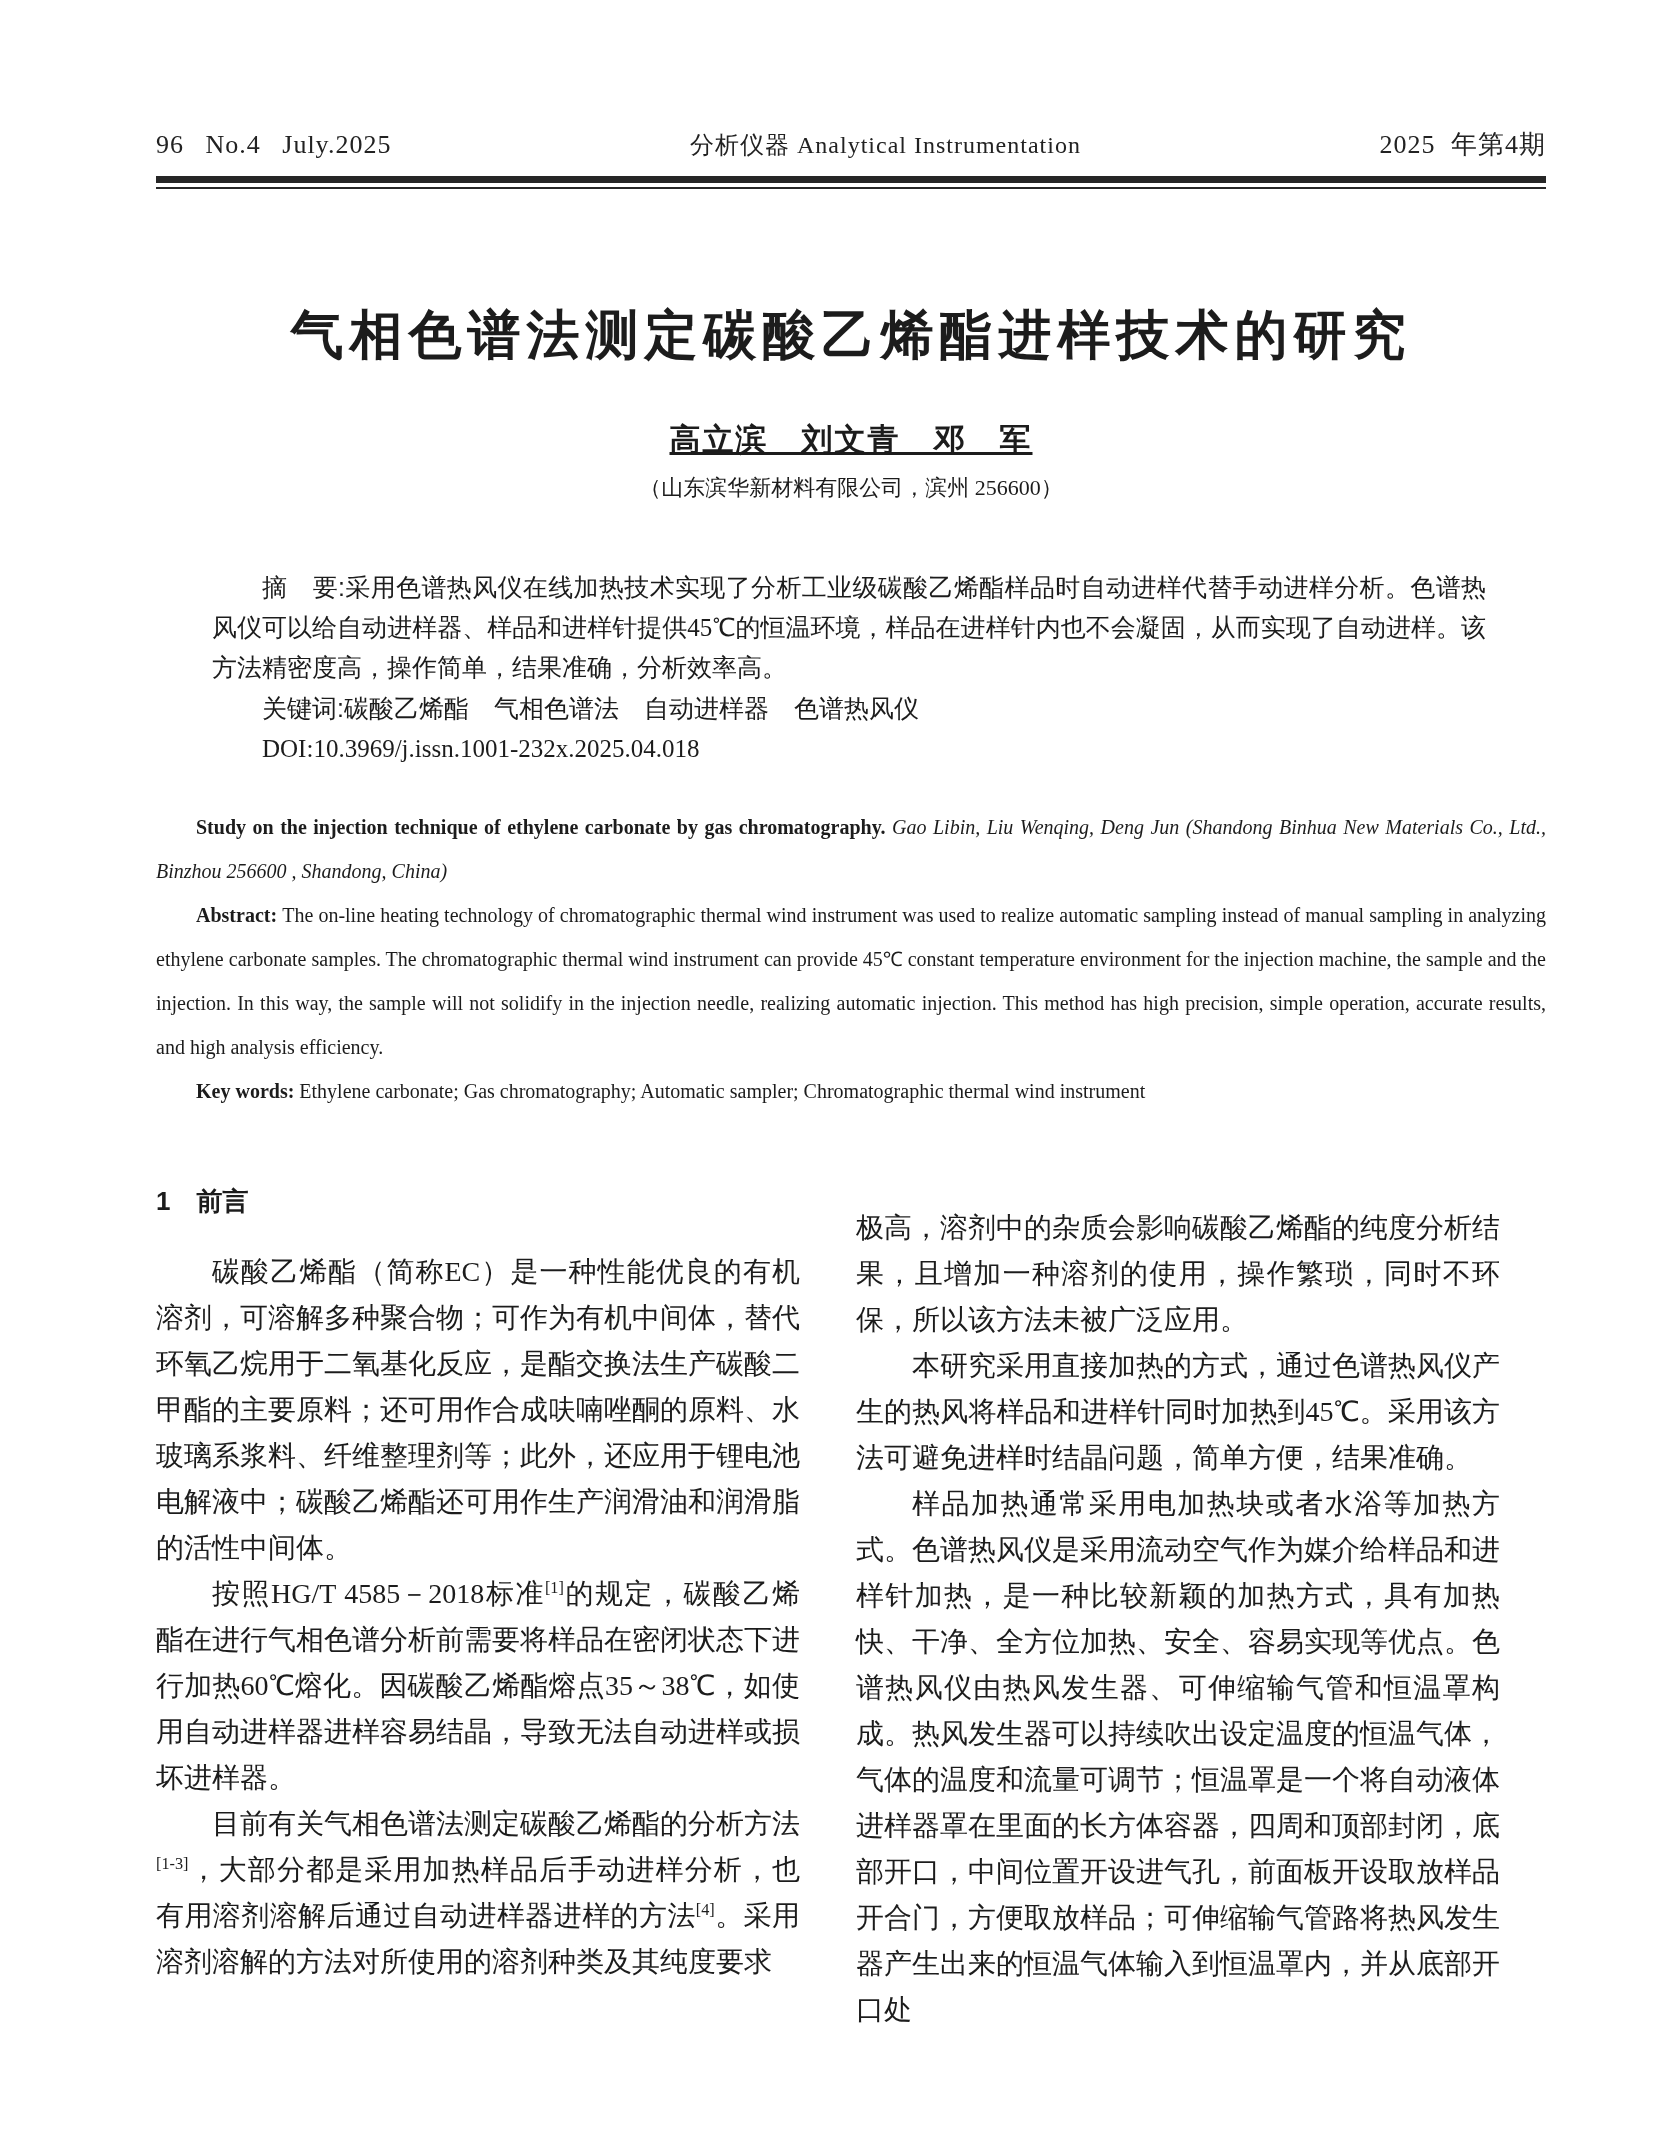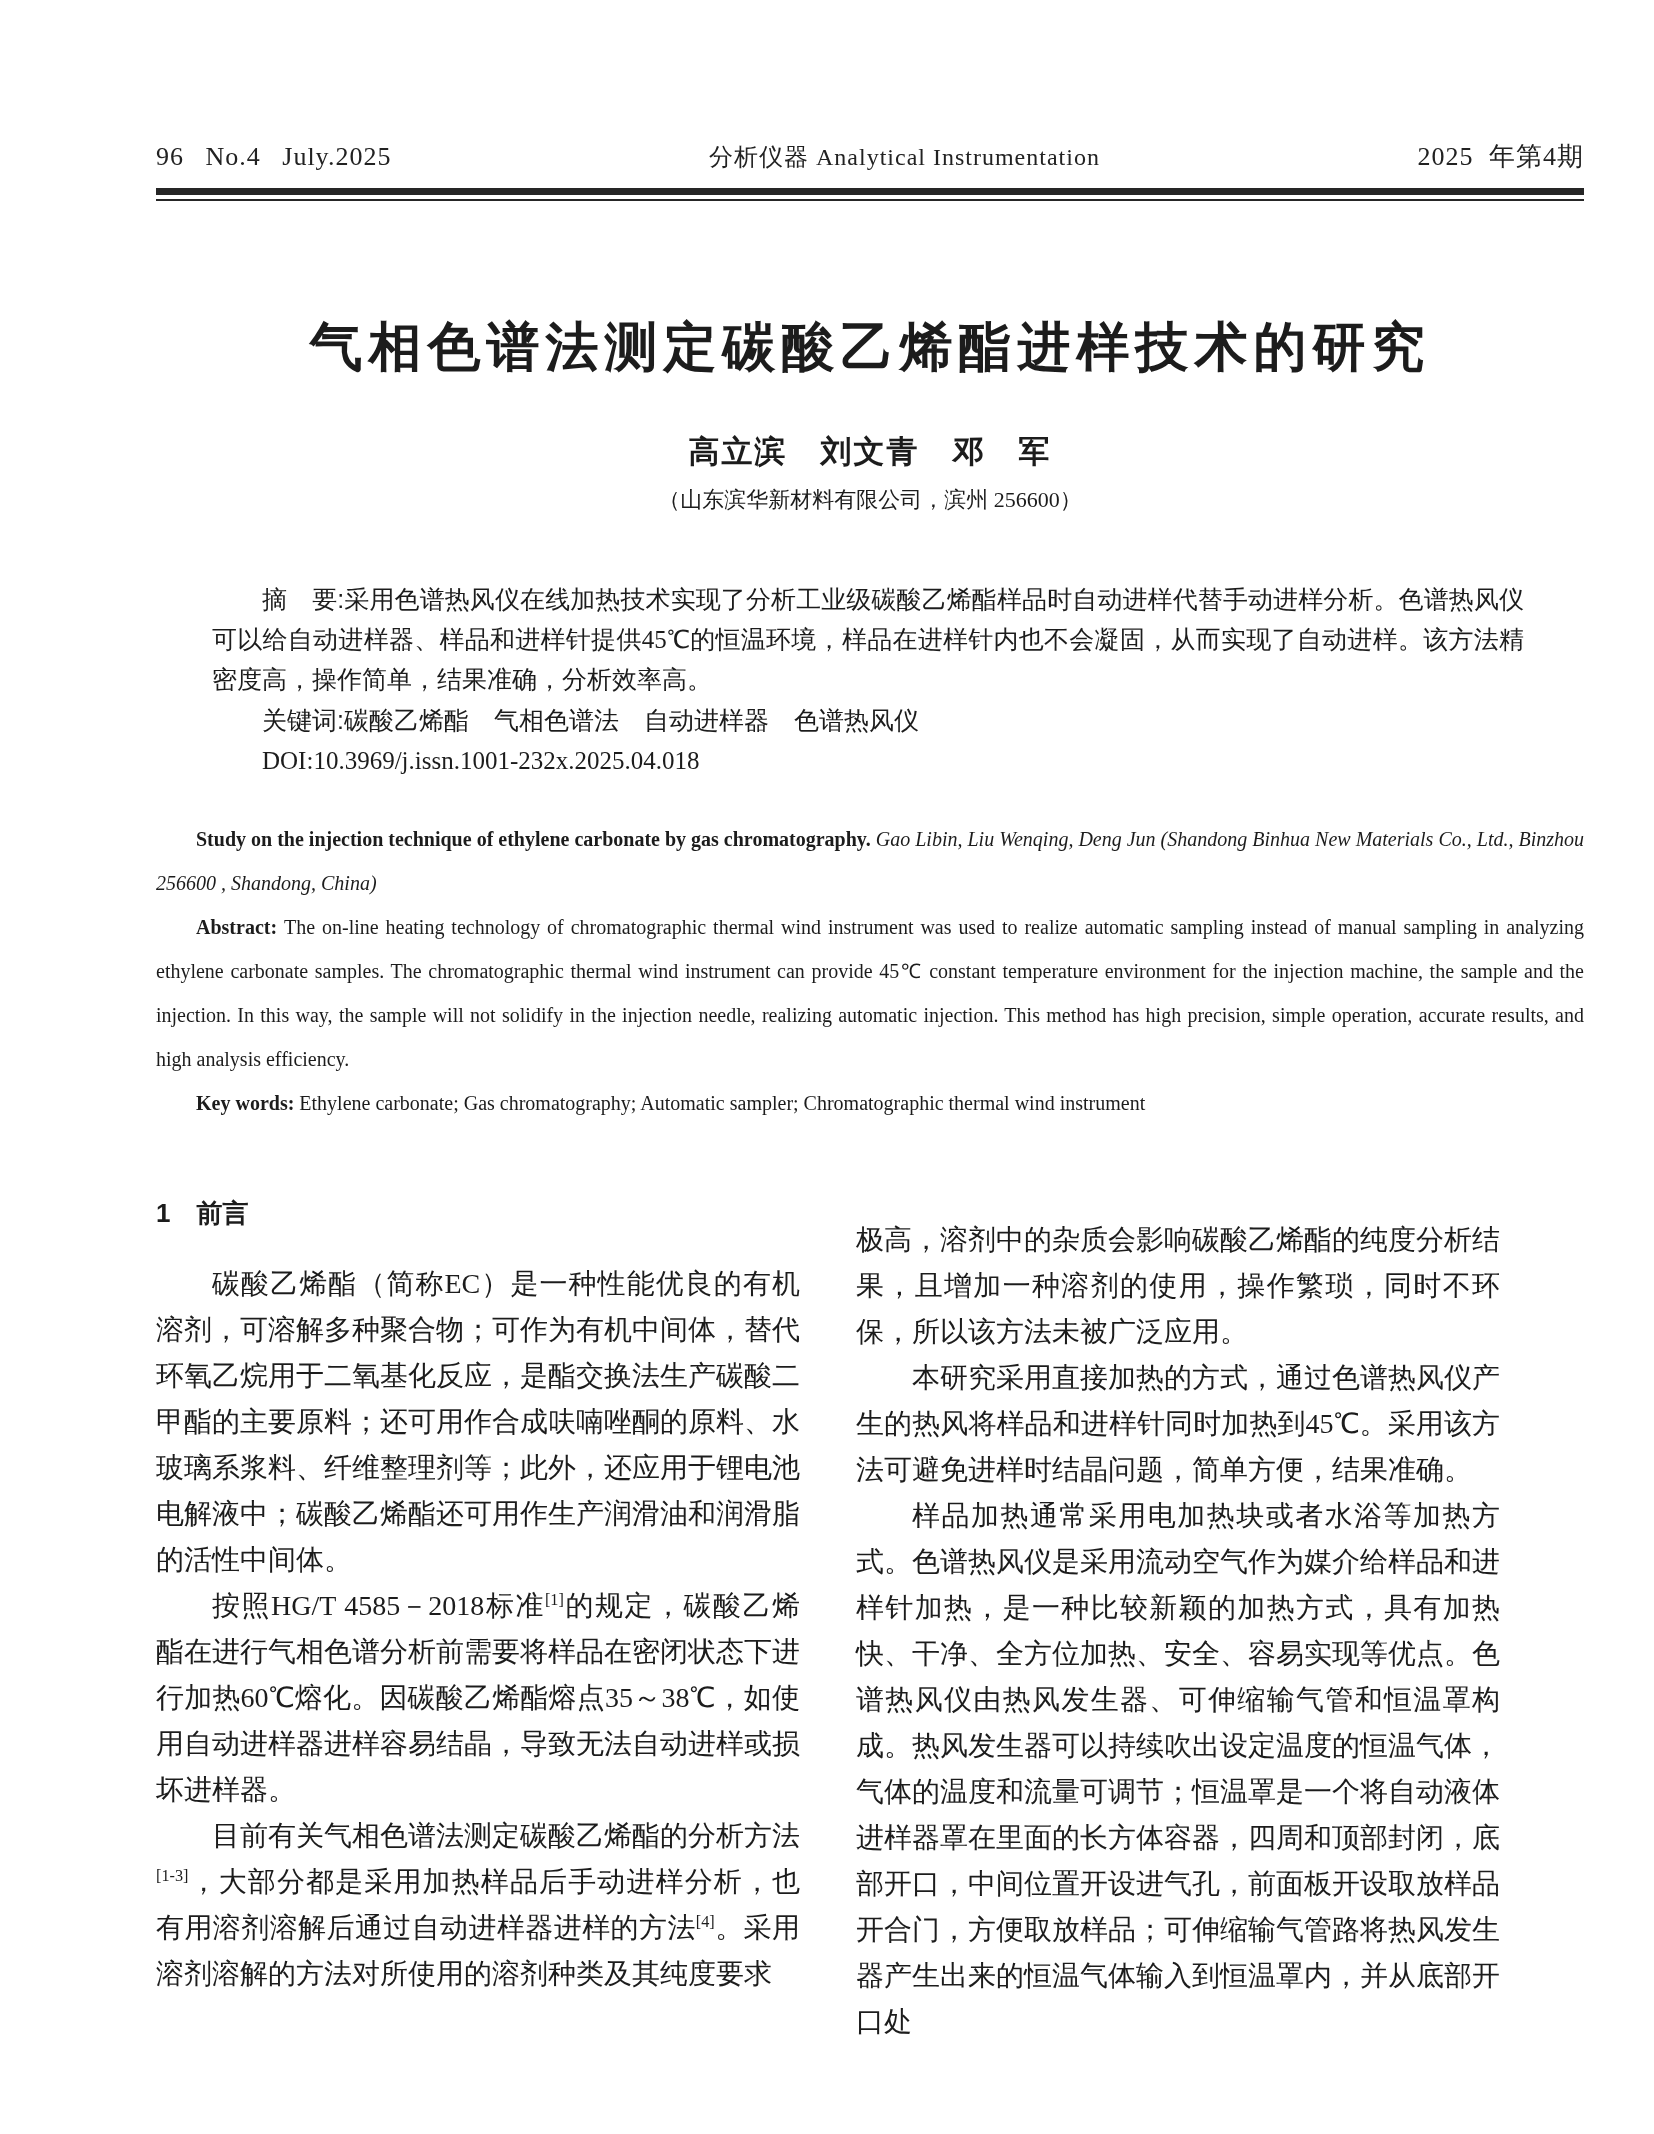--- a/index.html
+++ b/index.html
@@ -5,22 +5,21 @@
   html, body { margin: 0; padding: 0; background: #ffffff; }
   body {
     width: 1654px; height: 2134px;
     font-family: "Liberation Serif", serif;
     color: #1c1c1c;
     overflow: hidden;
   }
   .page {
     width: 1654px; height: 1682px;
     box-sizing: border-box;
-    padding: 128px 70px 0 156px;
-    margin-top: 12px;
+    padding: 128px 108px 0 156px;
   }
   
   .header-row {
     display: flex; justify-content: space-between; align-items: baseline;
     font-size: 26px; line-height: 34px; color: #222;
   }
   .header-left  { word-spacing: 14px; letter-spacing: 1px; }
   .header-center{ font-size: 24px; letter-spacing: 1px; }
   .header-right { word-spacing: 8px; letter-spacing: 1px; }
   .header-rule {
@@ -37,20 +36,21 @@
     font-weight: bold;
     letter-spacing: 6px;
   }
   .authors {
     margin-top: 56px;
     text-align: center;
     font-size: 31px; line-height: 38px;
     font-weight: bold;
     font-family: "Liberation Sans", sans-serif;
     letter-spacing: 2px;
+    text-decoration: underline;
   }
   .affiliation {
     margin-top: 14px;
     text-align: center;
     font-size: 22px; line-height: 30px;
   }
   
   .cn-abstract {
     margin: 64px 60px 0 56px;
     font-size: 25px; line-height: 40px;

